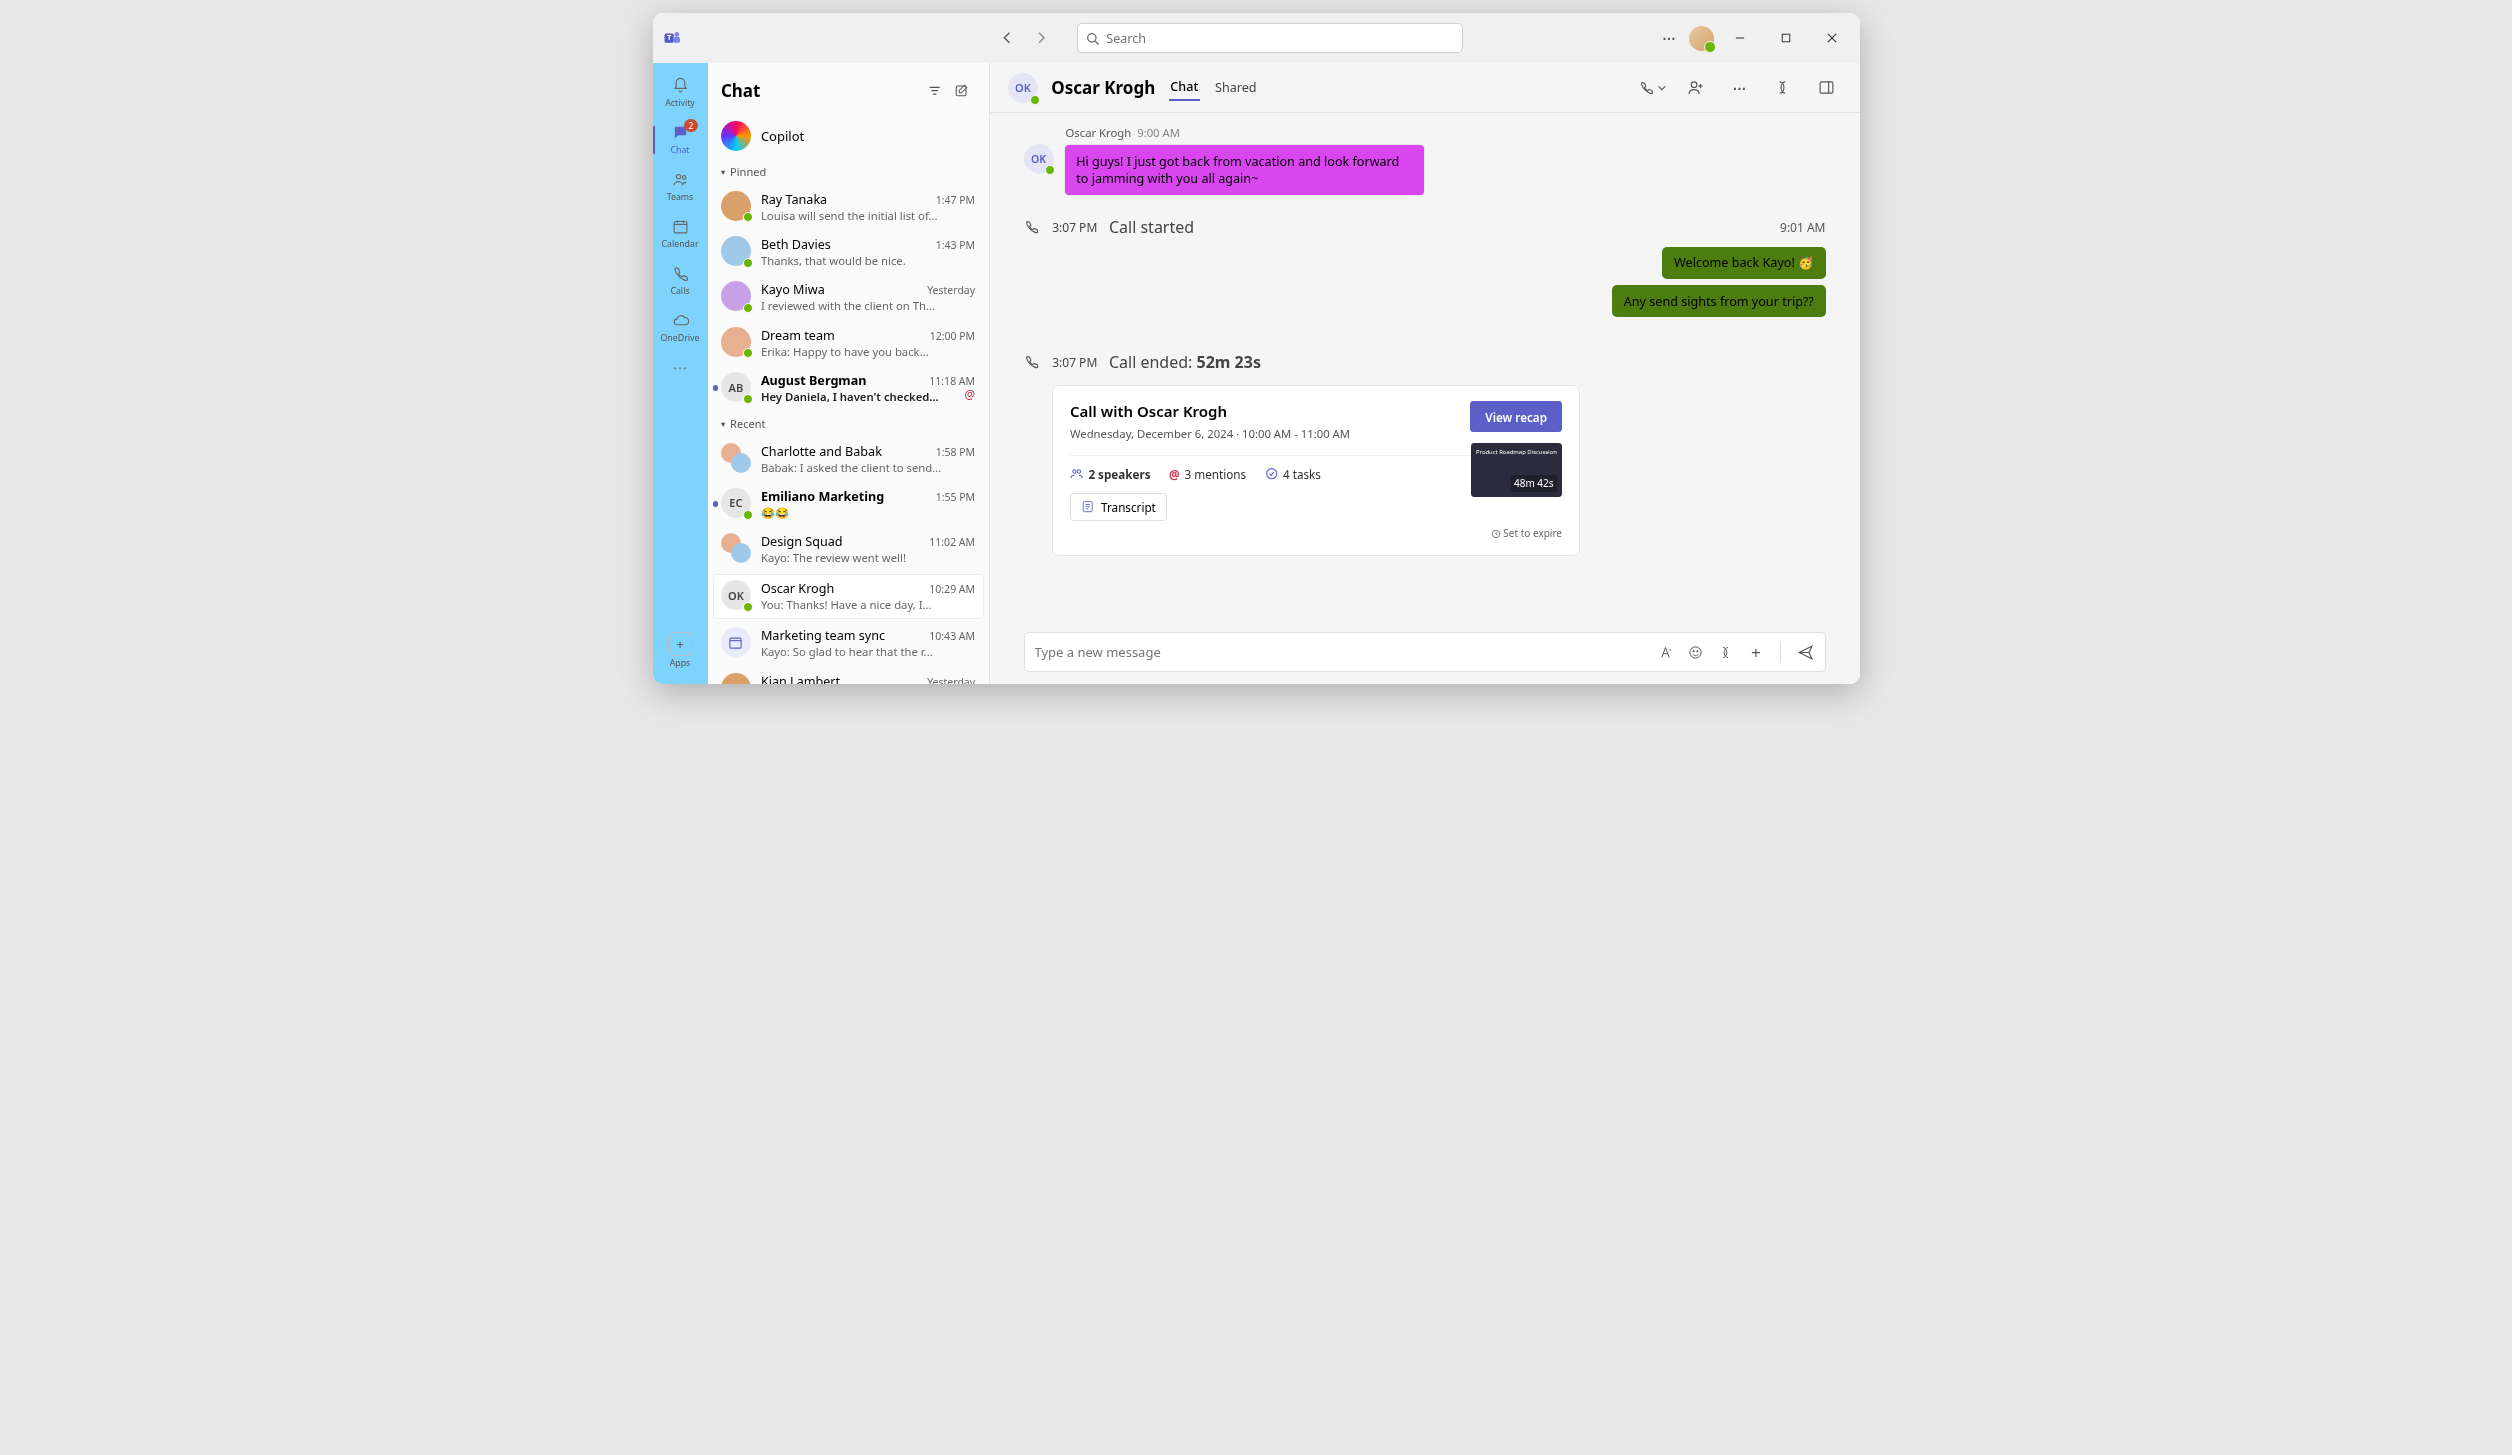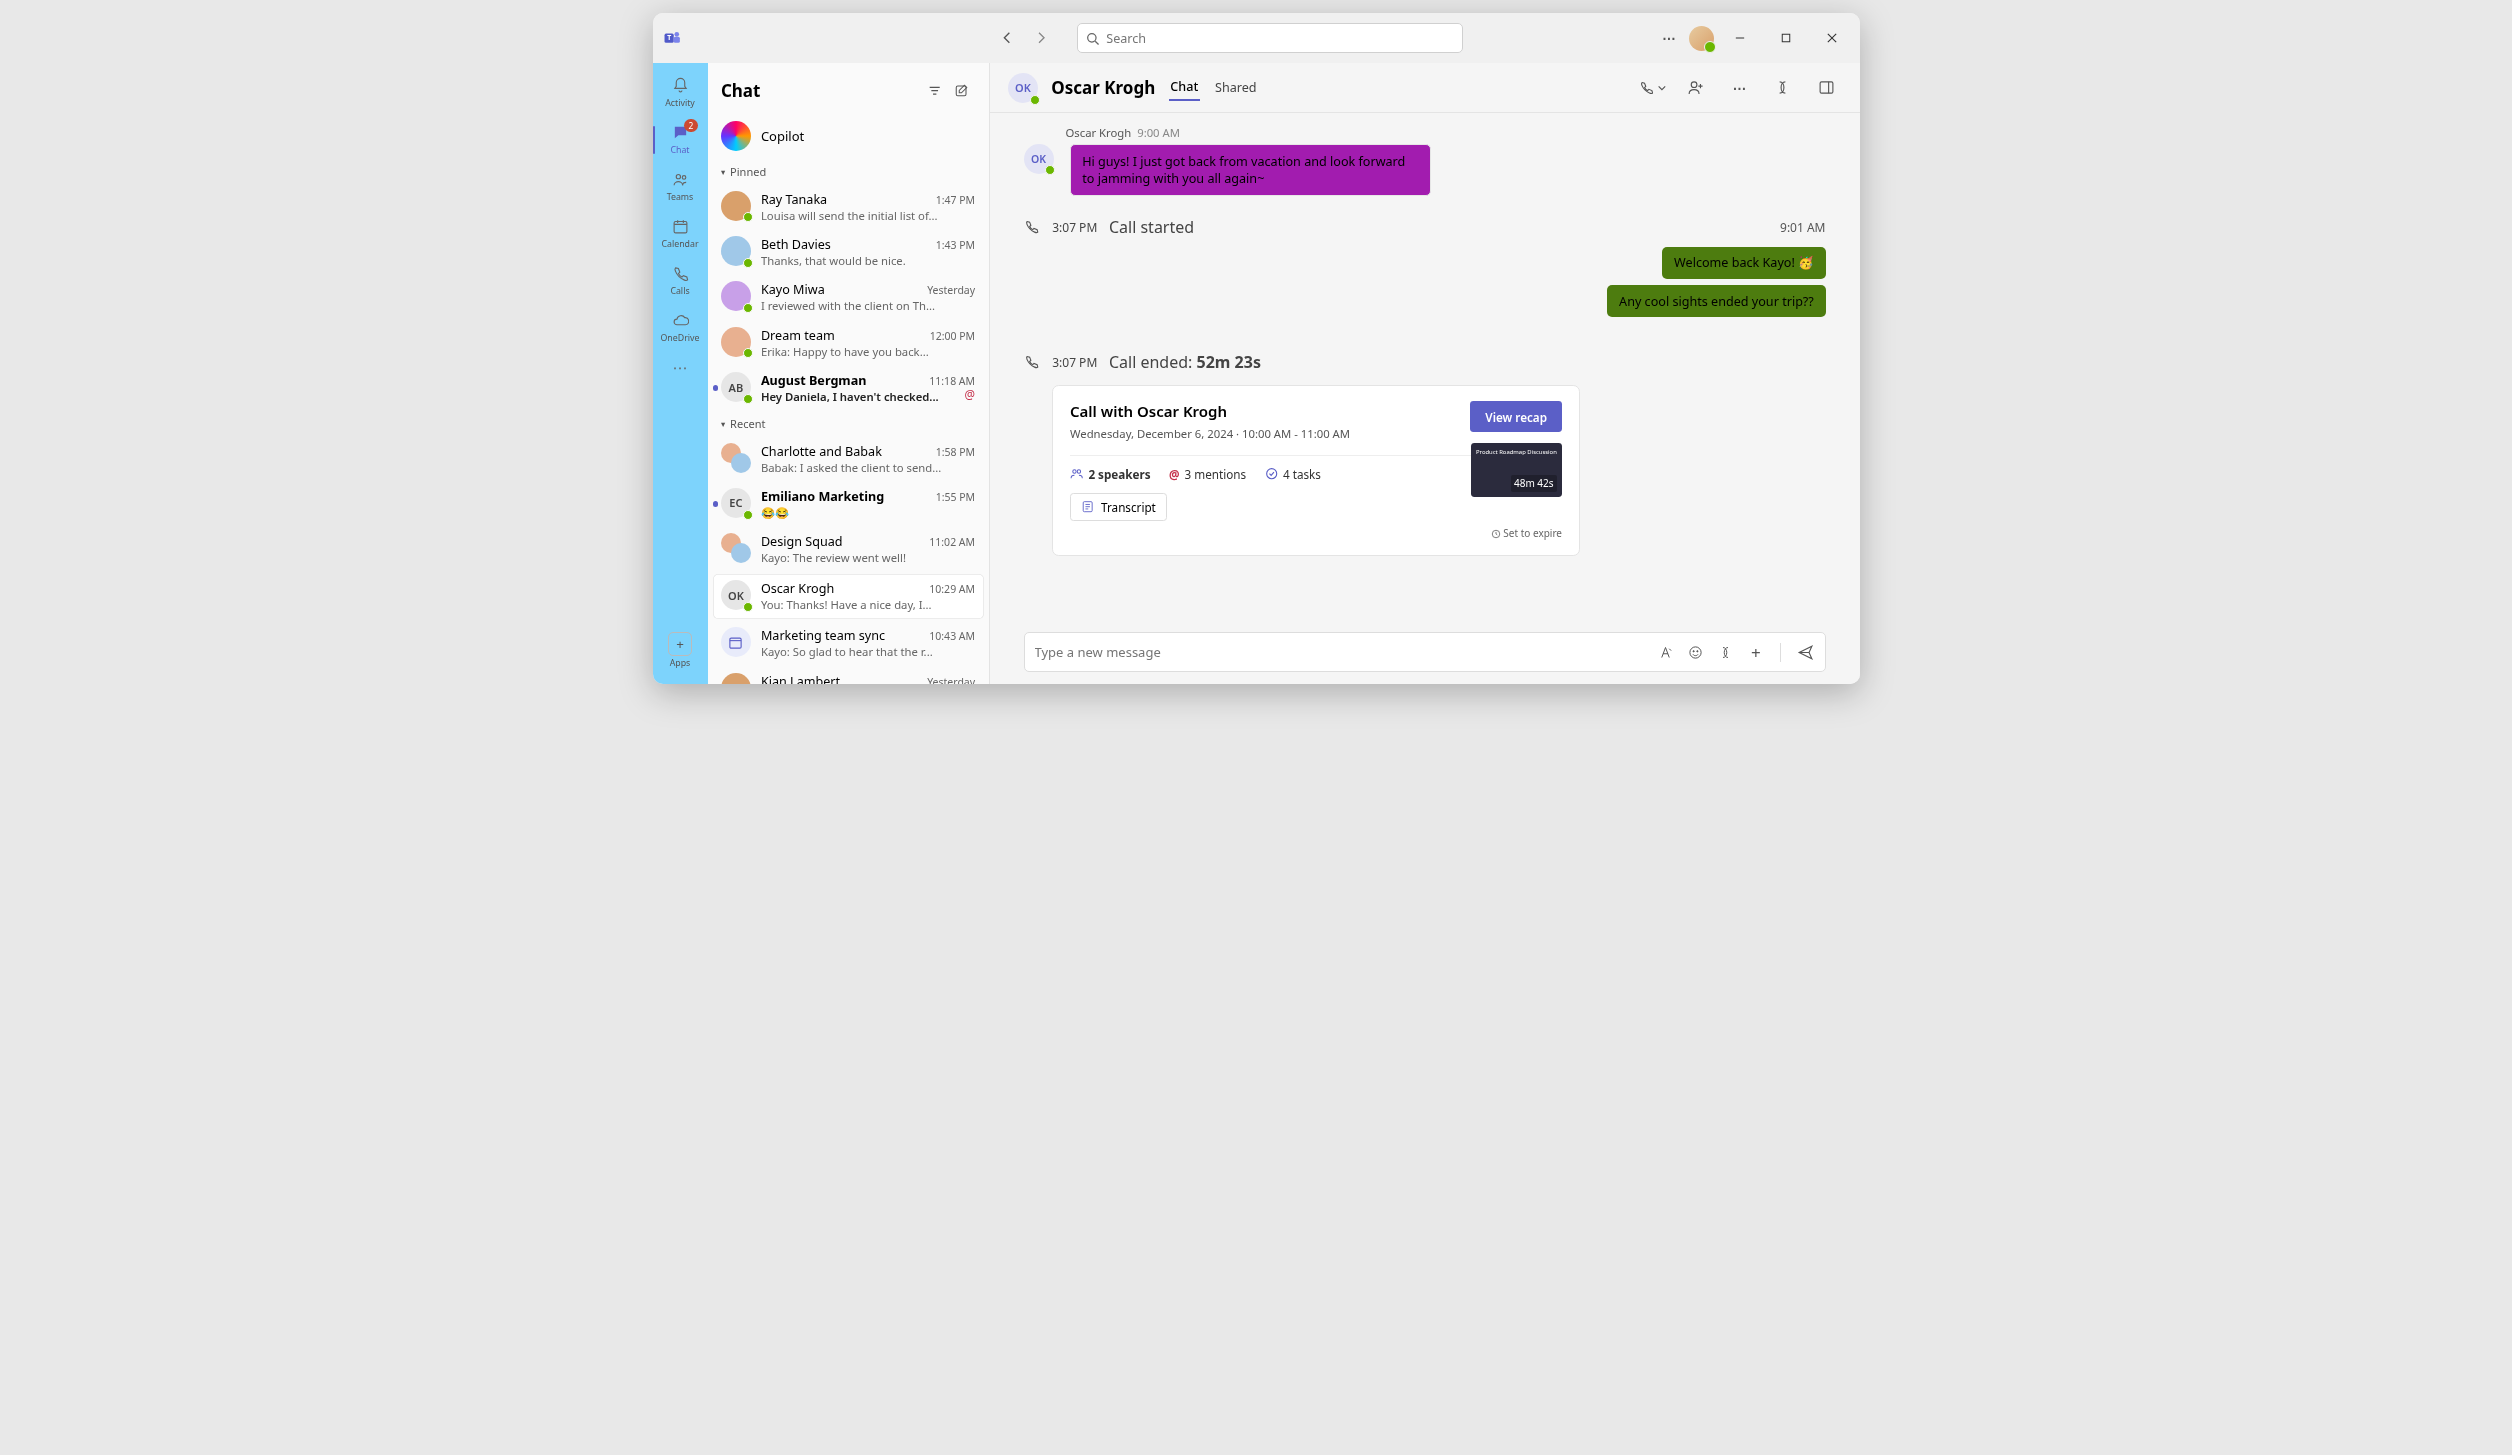--- a/index.html
+++ b/index.html
@@ -69,21 +69,21 @@
   .conv-tab.active{color:#000; border-bottom:2.1px solid #5b5fc7; font-weight:500;}
   .conv-header .spacer{flex:1;}
   .hdr-btn{width:30px;height:30px;display:flex;align-items:center;justify-content:center;color:#555;border-radius:3.4px;}
   .call-split{display:flex;align-items:center;border:0.8px solid transparent;border-radius:3.4px;}
   
   .messages{flex:1; overflow-y:auto; padding:8.4px 34px 17px;}
   .msg-meta{font-size:11.3px; color:#555; margin-left:42px; margin-top:3.4px;}
   .msg-row{display:flex; gap:10px; margin-top:3.4px;}
   .msg-av{width:30px;height:30px;border-radius:50%;background:#e3e4f5;color:#5b5fc7;display:flex;align-items:center;justify-content:center;font-weight:600;font-size:10.5px;position:relative;flex-shrink:0;}
   .msg-av .presence{border-color:#f5f5f5;}
-  .bubble-in{background:#a21caf; border:0.8px solid #e6e6e6; border-radius:5px; padding:8.4px 11.7px; max-width:361px; font-size:12.6px; line-height:1.35;margin-left:6px;}
+  .bubble-in{background:#d946ef; border:0.8px solid #e6e6e6; border-radius:5px; padding:8.4px 11.7px; max-width:361px; font-size:12.6px; line-height:1.35;}
   .sysrow{display:flex; align-items:center; gap:11.7px; margin-top:20px; color:#444;}
   .sys-icon{width:17px;height:17px;color:#555;}
   .sys-time{font-size:12px;}
   .sys-text{font-size:16px;}
   .sys-right{margin-left:auto; font-size:12px; color:#555;}
   .out-col{display:flex; flex-direction:column; align-items:flex-end; gap:6.7px; margin-top:8.4px;}
   .bubble-out{background:#4d7c0f; border-radius:5px; padding:7.5px 11.7px; font-size:12.6px;}
   
   .recap{background:#fff; border:0.8px solid #e4e4e4; border-radius:6.7px; margin-top:11.7px; margin-left:28.5px; padding:15px 17px; width:528px; position:relative;}
   .recap-title{font-size:15px; font-weight:600;}
@@ -457,21 +457,21 @@
           <div class="sys-icon" data-interactable="false"><svg width="15" height="15" viewBox="0 0 24 24" fill="none" stroke="#555" stroke-width="1.8">
                 <path d="M5 4l4 1 2 5-2 2a12 12 0 005 5l2-2 5 2 1 4c-1 1-3 1-5 0A22 22 0 015 9c-1-2-1-4 0-5z"></path>
               </svg></div>
           <span class="sys-time" data-interactable="false">3:07 PM</span>
           <span class="sys-text" data-interactable="false">Call started</span>
           <span class="sys-right" data-interactable="false">9:01 AM</span>
         </div>
 
         <div class="out-col" data-interactable="false">
           <div class="bubble-out" data-interactable="true">Welcome back Kayo! 🥳</div>
-          <div class="bubble-out" data-interactable="true">Any cool sights ended your trip??</div>
+          <div class="bubble-out" data-interactable="true">Any send sights from your trip??</div>
         </div>
 
         <div class="sysrow" data-interactable="false" style="margin-top:34px;">
           <div class="sys-icon" data-interactable="false"><svg width="15" height="15" viewBox="0 0 24 24" fill="none" stroke="#555" stroke-width="1.8">
                 <path d="M5 4l4 1 2 5-2 2a12 12 0 005 5l2-2 5 2 1 4c-1 1-3 1-5 0A22 22 0 015 9c-1-2-1-4 0-5z"></path>
               </svg></div>
           <span class="sys-time" data-interactable="false">3:07 PM</span>
           <span class="sys-text" data-interactable="false"><span data-interactable="false">Call ended: </span><b data-interactable="false">52m 23s</b></span>
         </div>
 

